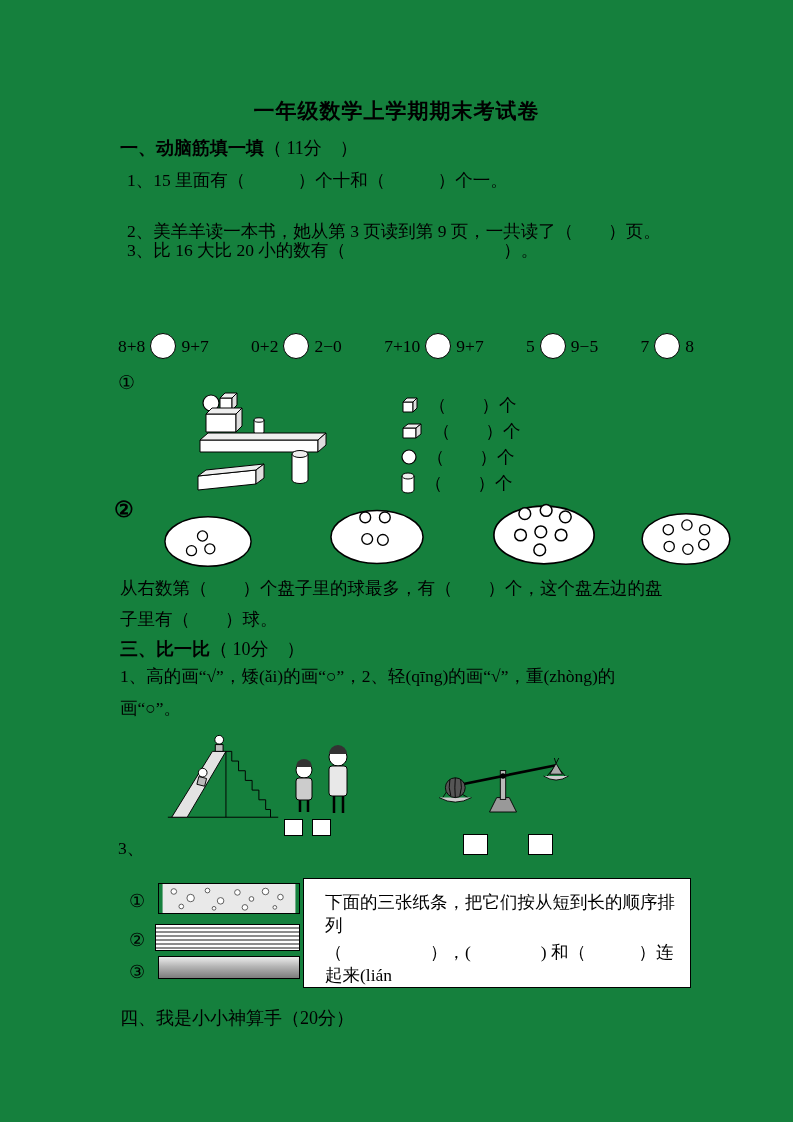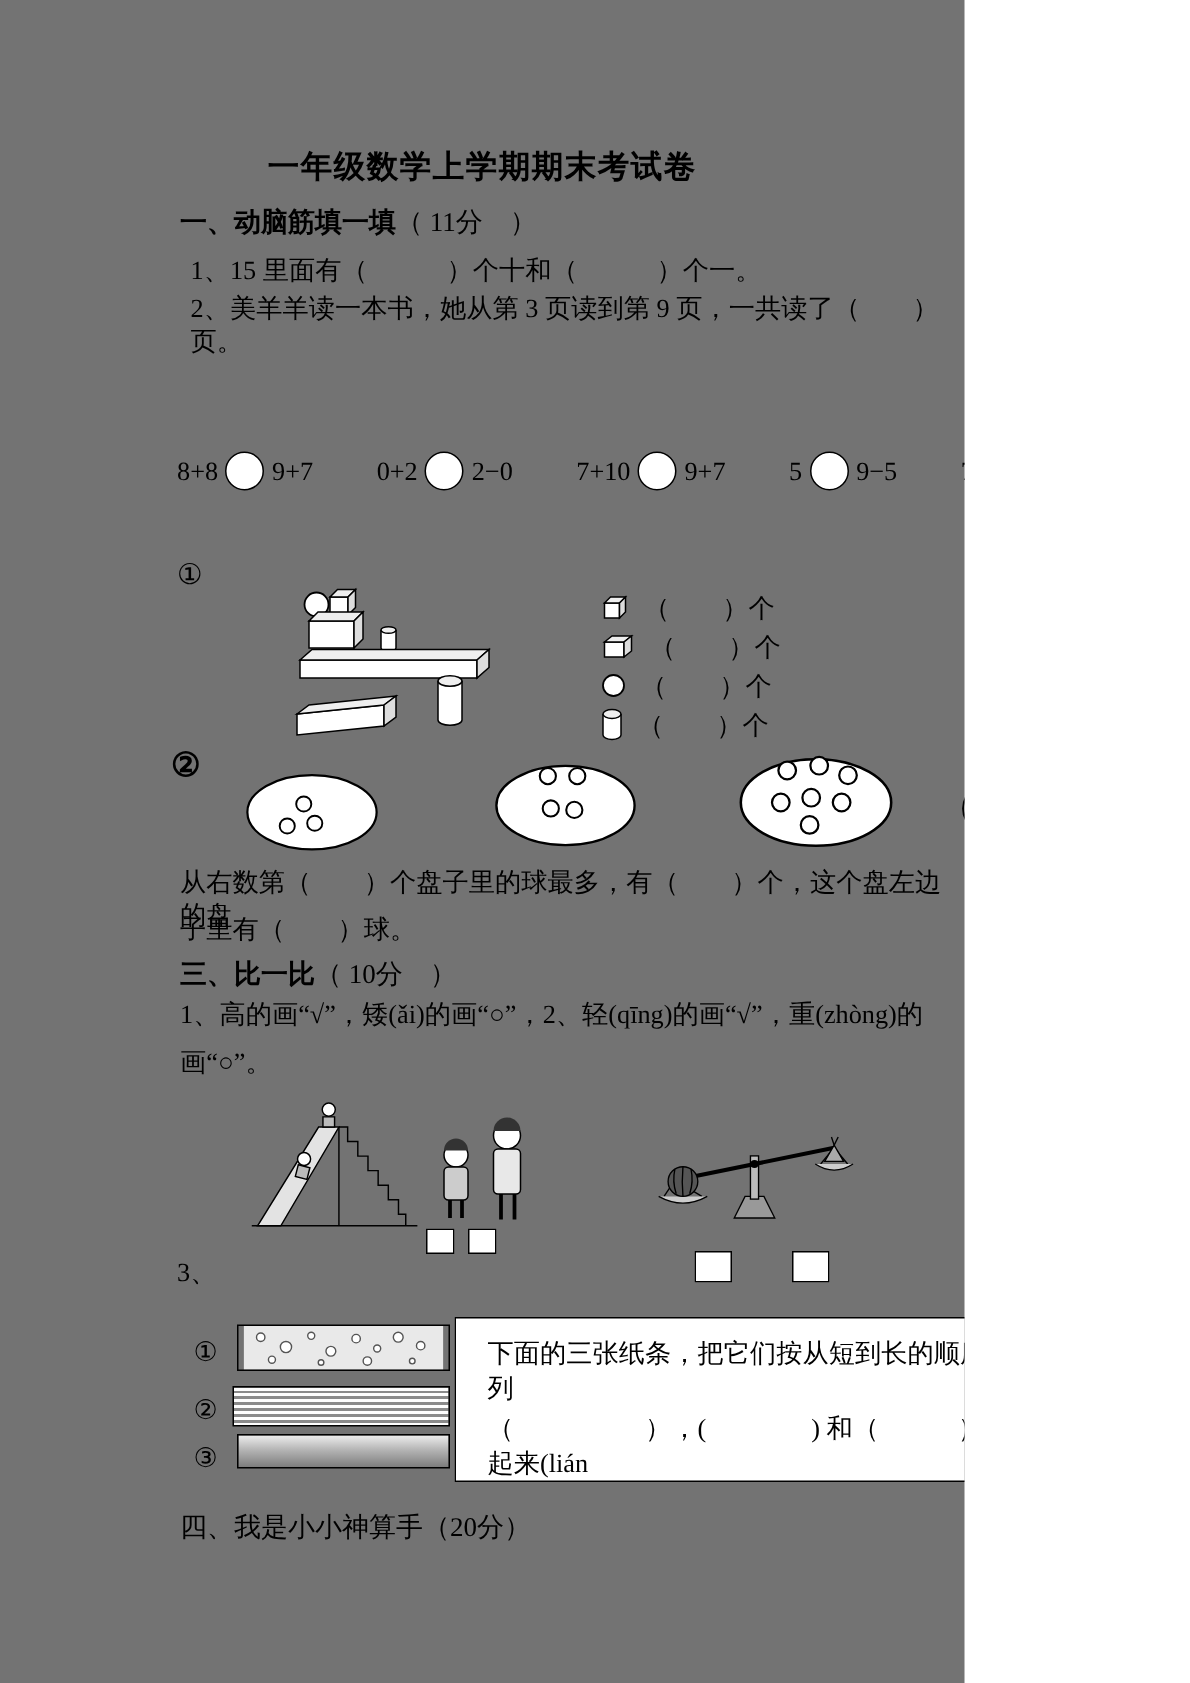--- a/index.html
+++ b/index.html
@@ -1,28 +1,28 @@
 <!DOCTYPE html>
 <html><head>
 <meta charset="utf-8">
 <style>
   * { margin:0; padding:0; box-sizing:border-box; }
   html,body { background:#fff; }
   .page {
-    position:relative; width:643px; height:1122px; background:#737373;
+    position:relative; width:793px; height:1122px; background:#15803d;
     font-family:"Liberation Serif","DejaVu Serif",serif; color:#000;
     font-size:17.5px; overflow:hidden;
   }
   .abs { position:absolute; }
   .title { top:97px; left:0; width:100%; text-align:center; font-weight:bold; font-size:21px; letter-spacing:1px; }
   .sec-h { font-size:18px; }
   .sec-h .nm { font-weight:bold; }
   .q { line-height:1.25; }
   .compare-row { display:flex; justify-content:space-between; align-items:center; font-size:17.5px; }
-  .cmp { display:inline-flex; align-items:center; }
+  .cmp { display:inline-flex; align-items:center;margin-top:32px; }
   .circ { display:inline-block; width:26px; height:26px; border:1.6px solid #000; border-radius:50%; margin:0 5px; background:#fff; }
   .count-row { display:flex; align-items:center; gap:9px; height:26px; }
   .count-row svg { flex:0 0 auto; }
   .part-label { font-size:19px; }
   .part-label.big { font-size:22px; font-weight:bold; }
   .chk { position:absolute; border:1.6px solid #000; background:#fff; }
   .box { border:1.6px solid #000; background:#fff; }
   .box .bl { position:absolute; left:21px; line-height:1.3; }
   .strip { border:1px solid #000; }
   .strip2 { background:repeating-linear-gradient(180deg,#fdfdfd 0px,#fdfdfd 2px,#8a8a8a 2px,#8a8a8a 4px); }
@@ -33,21 +33,22 @@
 <body>
 
 <div class="page">
 
   <div class="abs title">一年级数学上学期期末考试卷</div>
 
   <div class="abs sec-h" style="left:120px;top:136px">
     <span class="nm">一、动脑筋填一填</span><span>（ 11分　）</span>
   </div>
   <div class="abs q" style="left:127px;top:170px">1、15 里面有（　　　）个十和（　　　）个一。</div>
-  <div class="abs q" style="left:127px;top:195px">2、美羊羊读一本书，她从第 3 页读到第 9 页，一共读了（　　）页。</div>
+  <div class="abs q" style="left:127px;top:221px">2、美羊羊读一本书，她从第 3 页读到第 9 页，一共读了（　　）页。</div>
+  <div class="abs q" style="left:127px;top:240px">3、比 16 大比 20 小的数有（　　　　　　　　　）。</div>
 
   <div class="abs compare-row" style="left:118px;top:301px;width:576px">
     <span class="cmp">
       <span>8+8</span>
       <span class="circ"></span>
       <span>9+7</span>
     </span>
     <span class="cmp">
       <span>0+2</span>
       <span class="circ"></span>

